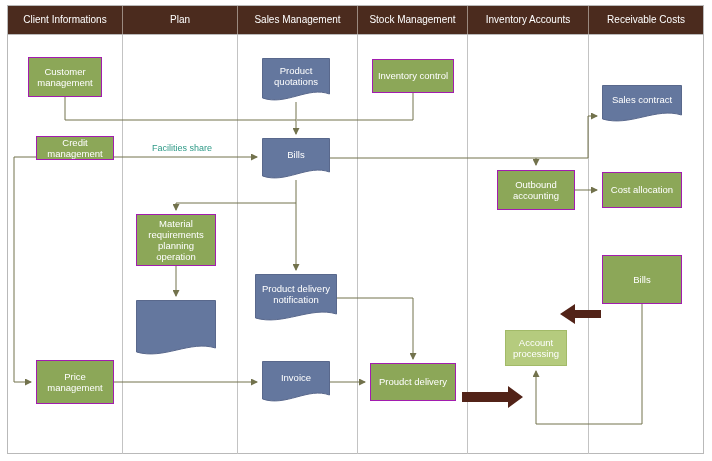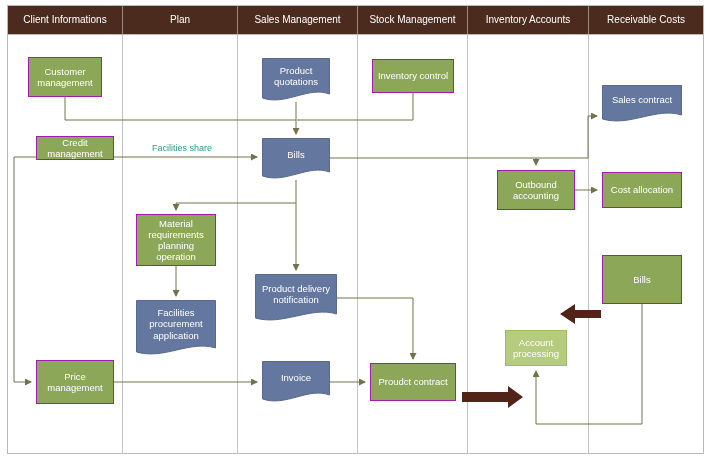--- a/index.html
+++ b/index.html
@@ -83,21 +83,21 @@
   <div class="node proc" style="left:36px;top:360px;width:78px;height:44px">
     <span>Price management</span>
   </div>
   <div class="node proc" style="left:136px;top:214px;width:80px;height:52px">
     <span>Material requirements planning operation</span>
   </div>
   <div class="node proc" style="left:372px;top:59px;width:82px;height:34px">
     <span>Inventory control</span>
   </div>
   <div class="node proc" style="left:370px;top:363px;width:86px;height:38px">
-    <span>Proudct contract</span>
+    <span>Proudct delivery</span>
   </div>
   <div class="node proc" style="left:497px;top:170px;width:78px;height:40px">
     <span>Outbound accounting</span>
   </div>
   <div class="node proc" style="left:602px;top:172px;width:80px;height:36px">
     <span>Cost allocation</span>
   </div>
   <div class="node proc" style="left:602px;top:255px;width:80px;height:49px">
     <span>Bills</span>
   </div>
@@ -126,21 +126,20 @@
   <div class="node doc" style="left:262px;top:361px;width:68px;height:42px">
     <svg viewBox="0 0 68 42" preserveAspectRatio="none">
       <path d="M0.5,0.5 H67.5 V34 C46,26 24,46 0.5,38 Z" fill="#64779E" stroke="#59688C"></path>
     </svg>
     <span class="lbl">Invoice</span>
   </div>
   <div class="node doc" style="left:136px;top:300px;width:80px;height:56px">
     <svg viewBox="0 0 80 56" preserveAspectRatio="none">
       <path d="M0.5,0.5 H79.5 V48 C54,40 28,60 0.5,52 Z" fill="#64779E" stroke="#59688C"></path>
     </svg>
-    <span class="lbl">Facilities procurement application</span>
   </div>
   <div class="node doc" style="left:602px;top:85px;width:80px;height:38px">
     <svg viewBox="0 0 80 38" preserveAspectRatio="none">
       <path d="M0.5,0.5 H79.5 V30 C54,22 28,42 0.5,34 Z" fill="#64779E" stroke="#59688C"></path>
     </svg>
     <span class="lbl">Sales contract</span>
   </div>
 
 </div>
 

